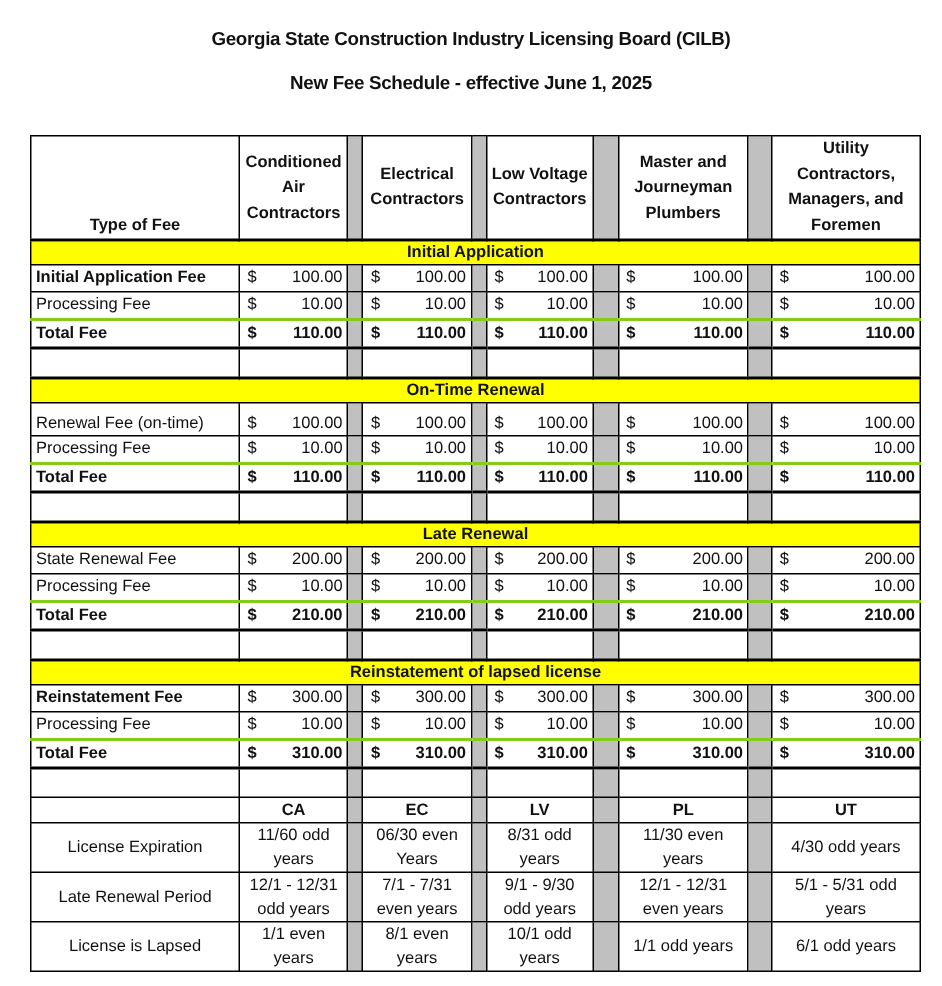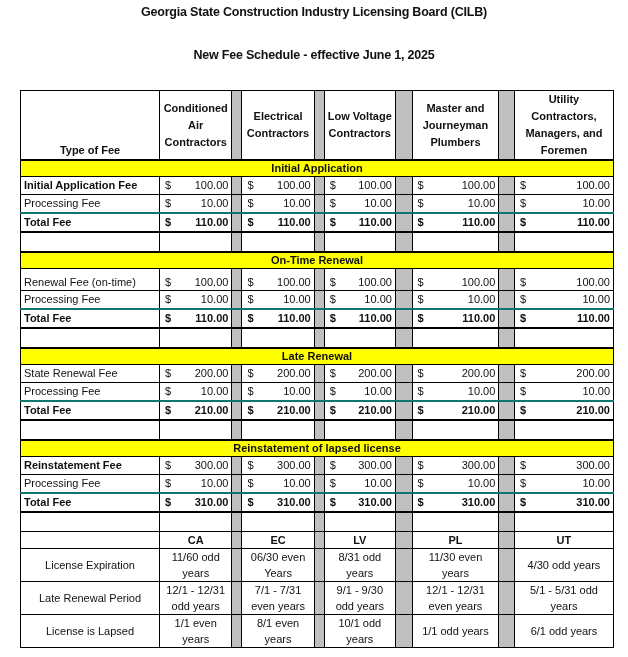--- a/index.html
+++ b/index.html
@@ -1,20 +1,20 @@
 <!DOCTYPE html>
 <html><head>
 <meta charset="utf-8">
 <style>
   html, body { margin: 0; padding: 0; background: #ffffff; }
   body { width: 628px; height: 657px; position: relative; overflow: hidden;
          font-family: "Liberation Sans", sans-serif; color: #111; }
   .title { position: absolute; left: 0; width: 628px; text-align: center;
            font-weight: bold; font-size: 12.5px; letter-spacing: -0.2px; }
-  .t1 { top: 5px; }
+  .t1 { top: 19px; }
   .t2 { top: 48px; }
   table.fees { position: absolute; left: 20px; top: 90px; border-collapse: collapse;
                table-layout: fixed; width: 594px; font-size: 11px; }
   table.fees td { border: 1px solid #000; padding: 0 3px; height: 17px; overflow: hidden;
                   white-space: nowrap; line-height: 15px; }
   .c-lab { width: 125px; }
   .c-ca { width: 65px; }
   .c-g1 { width: 9px; }
   .c-ec { width: 65px; }
   .c-g2 { width: 9px; }
@@ -25,21 +25,21 @@
   .c-ut { width: 89px; }
   td.gap { background: #c0c0c0; padding: 0; }
   td.thickR { border-right: 2px solid #000; }
   tr.head td { height: 64px; text-align: center; font-weight: bold; line-height: 17px;
                white-space: normal; vertical-align: middle; }
   tr.head td.lab { vertical-align: bottom; padding-bottom: 0; }
   tr.section td { background: #ffff00; text-align: center; font-weight: bold; height: 15px;
                   border-top: 2px solid #000; }
   .money { display: flex; justify-content: space-between; }
   .money .sym { padding-left: 2px; }
-  tr.total td { font-weight: bold; border-top: 2px solid #0f766e; border-bottom: 2px solid #000; }
+  tr.total td { font-weight: bold; border-top: 2px solid #84cc16; border-bottom: 2px solid #000; }
   tr.blank td { height: 18px; }
   tr.sched-head td { text-align: center; font-weight: bold; height: 16px; }
   tr.sched td { height: 32px; text-align: center; white-space: normal; line-height: 16px; }
   tr.sched td.lab { text-align: center; }
   td.bold { font-weight: bold; }
   tr.tall td { height: 21px; vertical-align: bottom; }
 </style>
 </head>
 <body>
 

